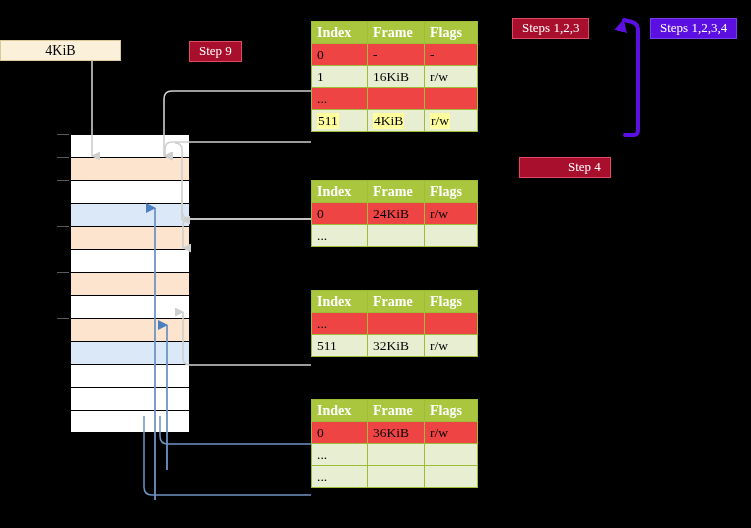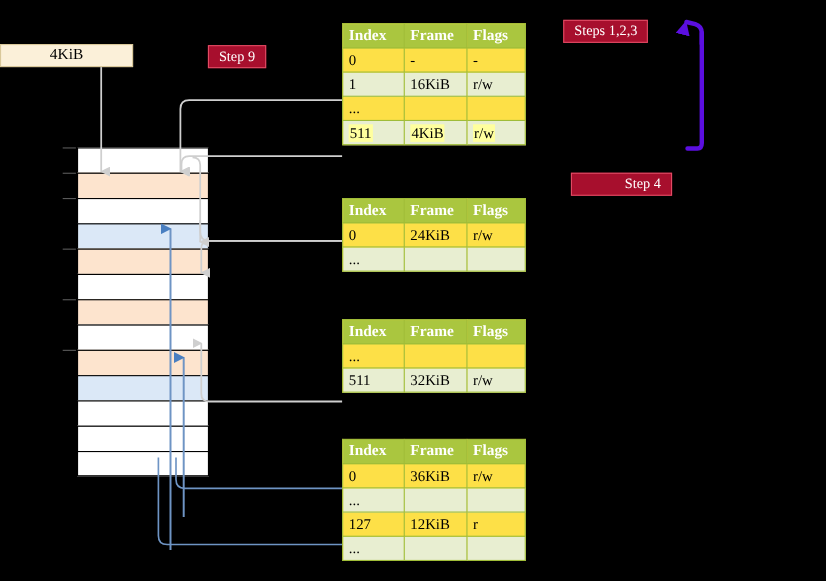--- a/index.html
+++ b/index.html
@@ -41,21 +41,21 @@
     border-top:1.5px solid #000;border-left:1.5px solid #000;border-right:1.5px solid #000;
     box-sizing:border-box;background:#fff;
   }
   .mem-row.last{border-bottom:1.5px solid #000;}
   .mem-row.peach{background:#fde4ce;}
   .mem-row.blue{background:#dbe8f7;}
   .tick{position:absolute;width:12px;height:0;border-top:1.5px solid #5a5a5a;left:-13px;}
 
   
   .ptable{position:absolute;border-collapse:collapse;border-spacing:0;
-    background:#fde047;font-size:13.5px;}
+    background:#ef4444;font-size:13.5px;}
   .ptable td,.ptable th{
     border:1px solid #9fbc38;padding:1px 5px;height:22px;box-sizing:border-box;
     text-align:left;font-weight:normal;vertical-align:middle;white-space:nowrap;
   }
   .ptable th{background:#aac63f;color:#fff;font-weight:bold;font-size:14px;}
   .ptable tr.alt td{background:#e8eed1;}
   .ptable .cw-idx{width:56px;}
   .ptable .cw-frm{width:57px;}
   .ptable .cw-flg{width:53px;}
   .hl{background:#ffff9e;padding:0 1px;}
@@ -135,20 +135,21 @@
     <path d="M311,444 L168,444 Q160,444 160,436 L160,416" fill="none" stroke="#6e94c4" stroke-width="1.5"></path>
 
     <path d="M311,495 L152,495 Q144,495 144,487 L144,416" fill="none" stroke="#6e94c4" stroke-width="1.5"></path>
 
     <path d="M625,135 L634,135 Q638,135 638,130 L638,30" fill="none" stroke="#5b0fe0" stroke-width="4" stroke-linecap="round"></path>
     <path d="M638,40 L638,30 Q638,24 632,22 L624,20" fill="none" stroke="#5b0fe0" stroke-width="4" stroke-linecap="round" marker-end="url(#ah-purple)"></path>
   </svg>
 
   <div class="badge red" id="badge-step0">Step 9</div>
   <div class="badge red" id="badge-steps123">Steps 1,2,3</div>
+  <div class="badge purple" id="badge-steps1234">Steps 1,2,3,4</div>
   <div class="badge red" id="badge-step4">Step 4</div>
 
   <table class="ptable" id="tbl1">
       <thead>
         <tr>
           <th class="cw-idx">Index</th>
           <th class="cw-frm">Frame</th>
           <th class="cw-flg">Flags</th>
         </tr>
       </thead>
@@ -229,25 +230,20 @@
         <tr>
           <td class="cw-idx">0</td>
           <td class="cw-frm">36KiB</td>
           <td class="cw-flg">r/w</td>
         </tr>
         <tr class="alt">
           <td class="cw-idx">...</td>
           <td class="cw-frm"></td>
           <td class="cw-flg"></td>
         </tr>
-        <tr>
-          <td class="cw-idx">127</td>
-          <td class="cw-frm">12KiB</td>
-          <td class="cw-flg">r</td>
-        </tr>
         <tr class="alt">
           <td class="cw-idx">...</td>
           <td class="cw-frm"></td>
           <td class="cw-flg"></td>
         </tr>
       </tbody>
     </table>
 
 </div>
 

